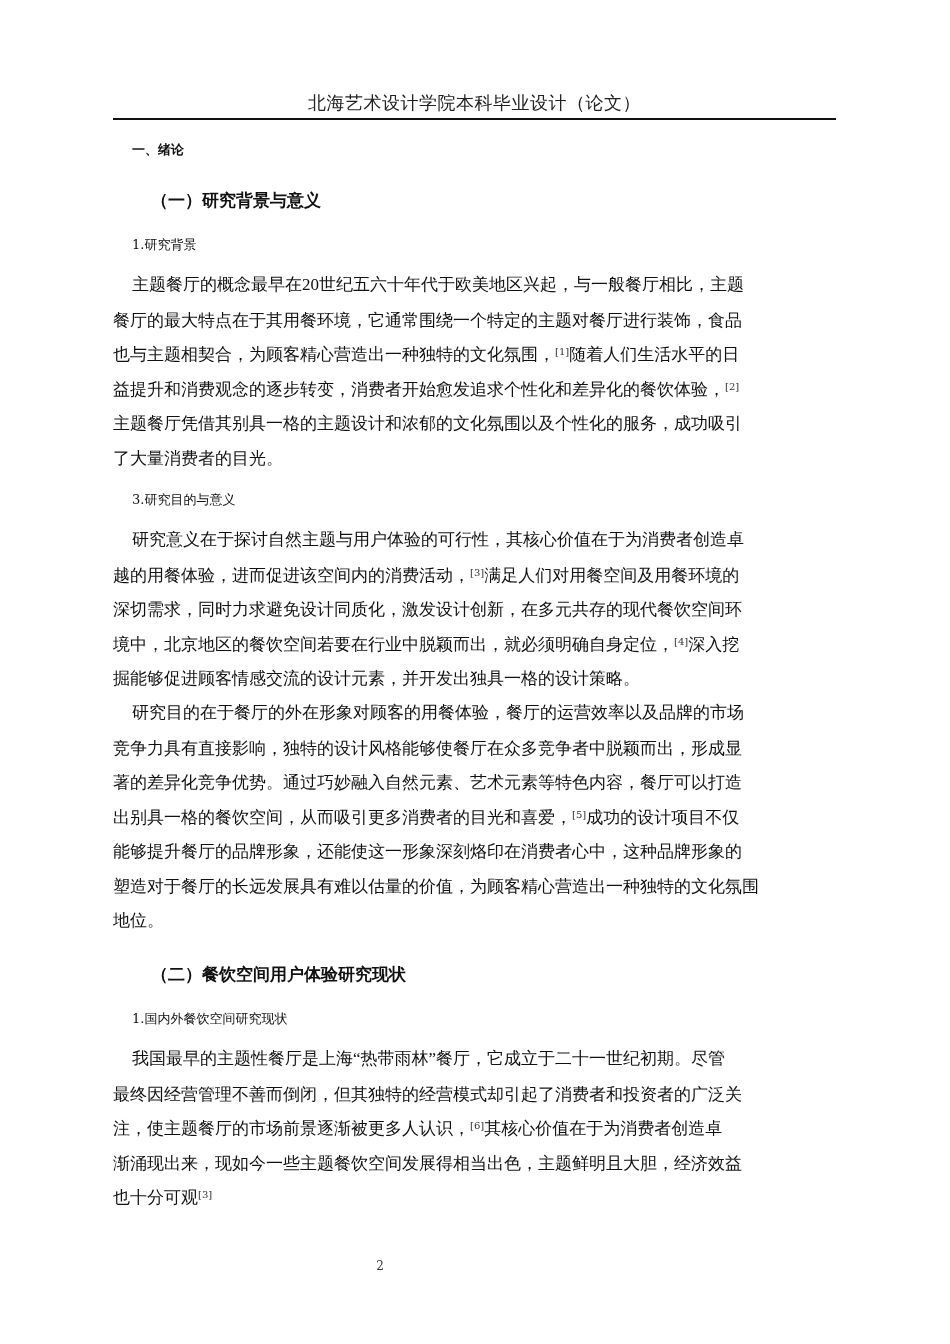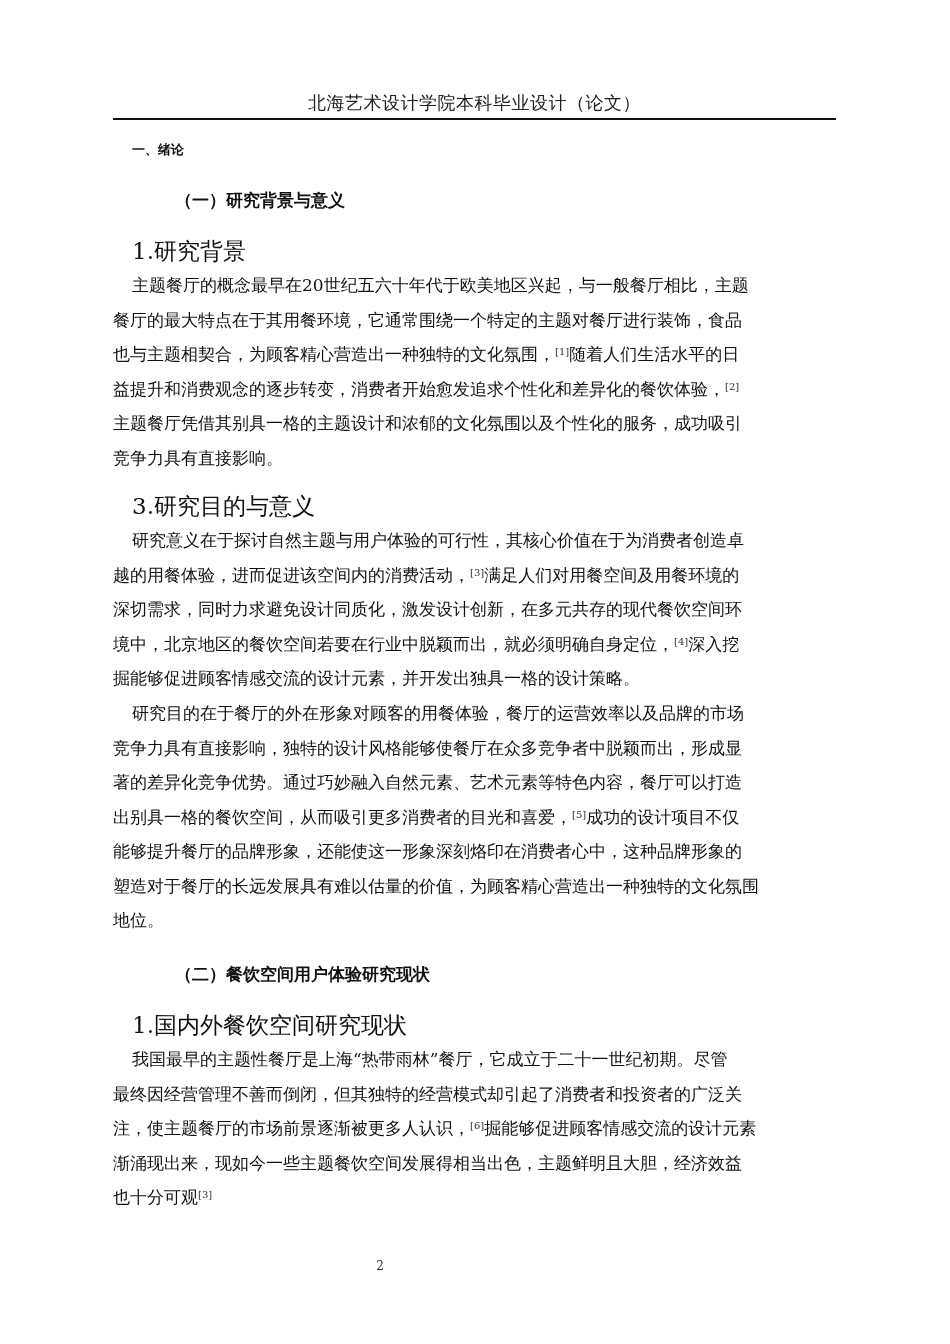--- a/index.html
+++ b/index.html
@@ -6,26 +6,26 @@
     body { width:950px; height:1344px; position:relative; overflow:hidden;
            font-family:"DejaVu Serif","Liberation Serif",serif; color:#111; }
     .page { position:absolute; left:0; top:15px; width:950px; height:1344px; }
     .header-title { position:absolute; left:113px; width:723px; top:76px; text-align:center;
            font-size:18px; letter-spacing:0.5px; color:#222; }
     .header-rule { position:absolute; left:113px; width:723px; top:103px; height:0;
            border-top:2px solid #111; }
     .h1 { position:absolute; left:132px; top:126px; font-size:13px; font-weight:bold;
            font-family:"DejaVu Sans","Liberation Sans",sans-serif; }
     .h2 { position:absolute; left:151px; font-size:17px; font-weight:bold;
-           font-family:"DejaVu Sans","Liberation Sans",sans-serif;margin-left:24px; }
-    .h3 { position:absolute; left:132px; font-size:23px; }
+           font-family:"DejaVu Sans","Liberation Sans",sans-serif; }
+    .h3 { position:absolute; left:132px; font-size:13px; }
     .para { position:absolute; left:113px; width:723px; font-size:17px; line-height:34.5px;
             text-indent:19px; text-align:justify; }
     .para .line { display:block; white-space:nowrap; text-indent:0; }
-    .para .line.first { padding-left:19px; }
+    .para .line.first { padding-left:19px;font-family:Liberation Serif, serif; }
     sup { font-size:10px; vertical-align:top; position:relative; top:-2px; color:#333; }
     .page-number { position:absolute; left:370px; width:20px; top:1244px; text-align:center;
            font-size:12px; color:#333; }
   </style>
 </head>
 <body>
 
 <div class="page">
 
   <div class="header-title">北海艺术设计学院本科毕业设计（论文）</div>
@@ -36,21 +36,21 @@
   <div class="h2" style="top:174px;">（一）研究背景与意义</div>
 
   <div class="h3" style="top:221px;">1.研究背景</div>
 
   <div class="para" style="top:253px;">
     <span class="line first">主题餐厅的概念最早在20世纪五六十年代于欧美地区兴起，与一般餐厅相比，主题</span>
     <span class="line">餐厅的最大特点在于其用餐环境，它通常围绕一个特定的主题对餐厅进行装饰，食品</span>
     <span class="line"><span>也与主题相契合，为顾客精心营造出一种独特的文化氛围，</span><sup>[1]</sup><span>随着人们生活水平的日</span></span>
     <span class="line"><span>益提升和消费观念的逐步转变，消费者开始愈发追求个性化和差异化的餐饮体验，</span><sup>[2]</sup></span>
     <span class="line">主题餐厅凭借其别具一格的主题设计和浓郁的文化氛围以及个性化的服务，成功吸引</span>
-    <span class="line">竞争力具有直接影响。</span>
+    <span class="line">了大量消费者的目光。</span>
   </div>
 
   <div class="h3" style="top:476px;">3.研究目的与意义</div>
 
   <div class="para" style="top:508px;">
     <span class="line first">研究意义在于探讨自然主题与用户体验的可行性，其核心价值在于为消费者创造卓</span>
     <span class="line"><span>越的用餐体验，进而促进该空间内的消费活动，</span><sup>[3]</sup><span>满足人们对用餐空间及用餐环境的</span></span>
     <span class="line">深切需求，同时力求避免设计同质化，激发设计创新，在多元共存的现代餐饮空间环</span>
     <span class="line"><span>境中，北京地区的餐饮空间若要在行业中脱颖而出，就必须明确自身定位，</span><sup>[4]</sup><span>深入挖</span></span>
     <span class="line">掘能够促进顾客情感交流的设计元素，并开发出独具一格的设计策略。</span>
@@ -66,19 +66,19 @@
     <span class="line">地位。</span>
   </div>
 
   <div class="h2" style="top:948px;text-align:center;">（二）餐饮空间用户体验研究现状</div>
 
   <div class="h3" style="top:995px;">1.国内外餐饮空间研究现状</div>
 
   <div class="para" style="top:1027px;">
     <span class="line first">我国最早的主题性餐厅是上海“热带雨林”餐厅，它成立于二十一世纪初期。尽管</span>
     <span class="line">最终因经营管理不善而倒闭，但其独特的经营模式却引起了消费者和投资者的广泛关</span>
-    <span class="line"><span>注，使主题餐厅的市场前景逐渐被更多人认识，</span><sup>[6]</sup><span>掘能够促进顾客情感交流的设计元素</span></span>
+    <span class="line"><span>注，使主题餐厅的市场前景逐渐被更多人认识，</span><sup>[6]</sup><span>其核心价值在于为消费者创造卓</span></span>
     <span class="line">渐涌现出来，现如今一些主题餐饮空间发展得相当出色，主题鲜明且大胆，经济效益</span>
     <span class="line"><span>也十分可观</span><sup>[3]</sup></span>
   </div>
 
   <div class="page-number">2</div>
 </div>
 
 </body></html>

